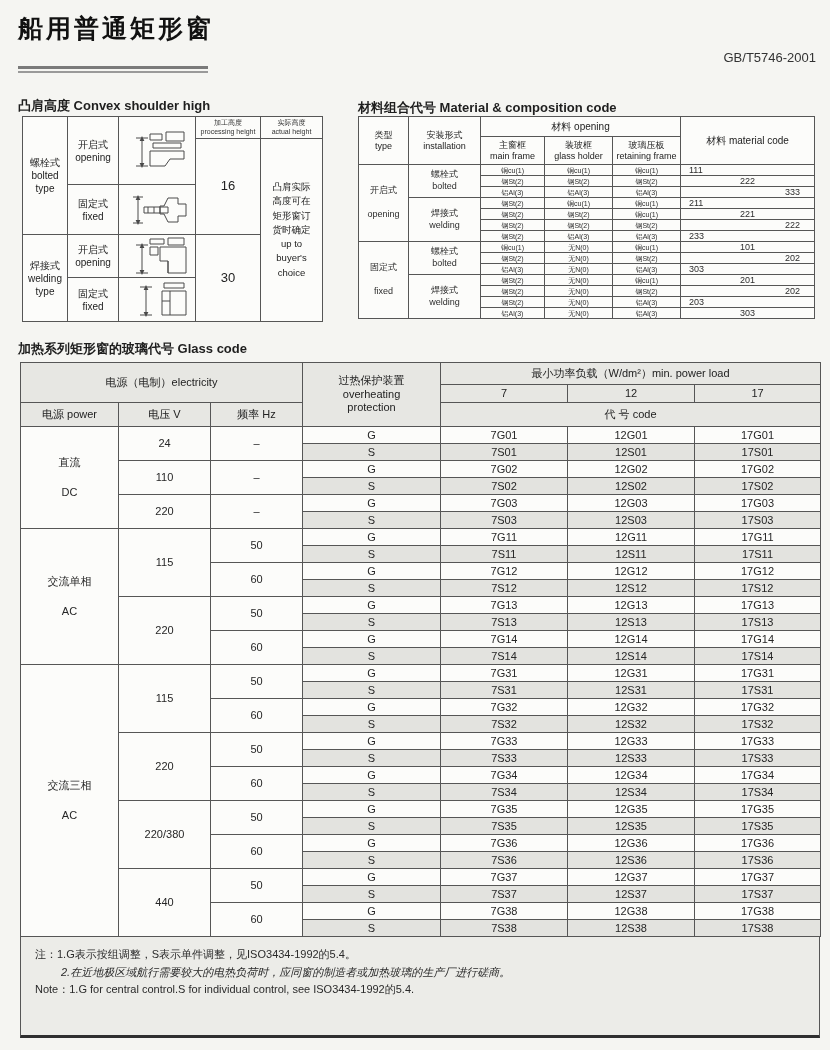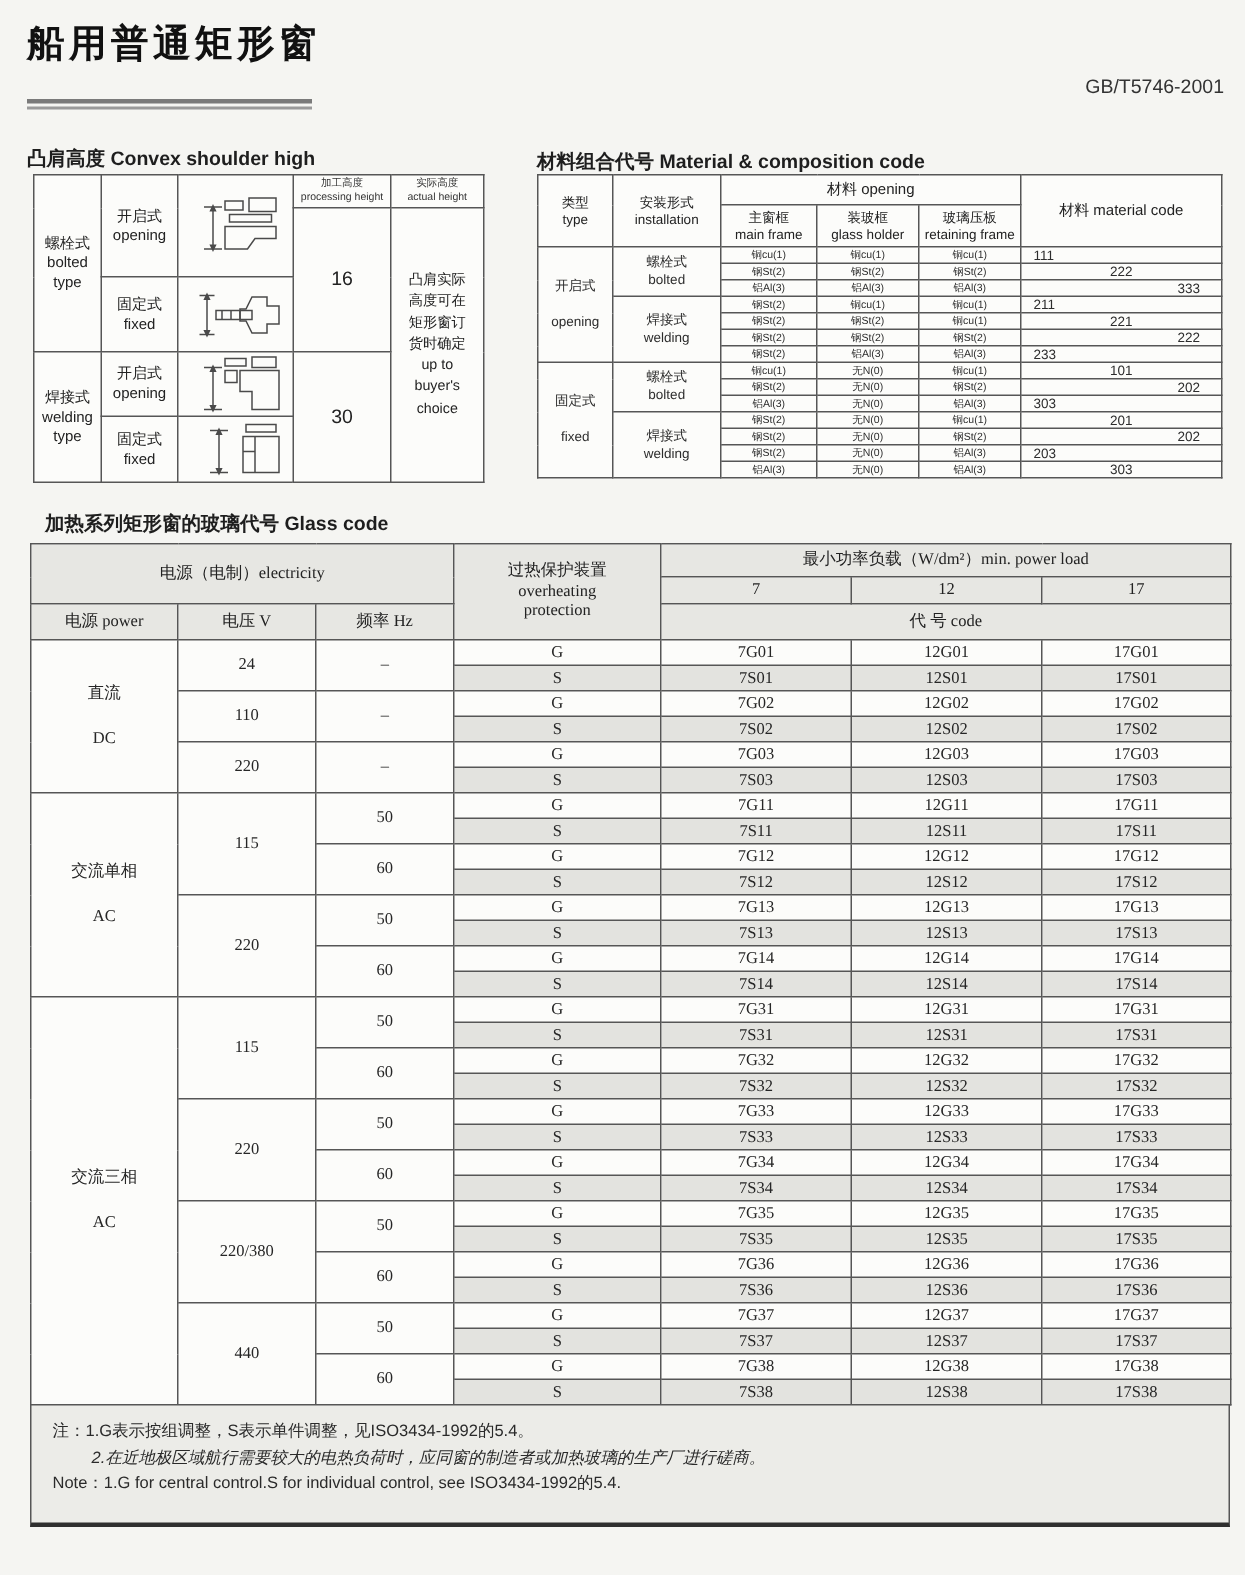--- a/index.html
+++ b/index.html
@@ -15,21 +15,21 @@
   .title-zh { position:absolute; left:18px; top:12px; font-size:25px; font-weight:bold; letter-spacing:3px; color:#111; }
   .title-en { position:absolute; left:18px; top:42px; font-size:18px; font-weight:bold; color:#1a1a1a; }
   .title-rule { position:absolute; left:18px; top:66px; width:190px; height:7px;
     border-top:3px solid #7a7a7a; border-bottom:2px solid #9a9a9a; }
   .std-code { position:absolute; right:14px; top:50px; font-size:13px; color:#333; }
 
   
   .sec-title { position:absolute; font-size:13px; font-weight:bold; color:#1e1e1e; }
   #sec1-title { left:18px; top:97px; }
   #sec2-title { left:358px; top:99px; }
-  #sec3-title { left:18px; top:340px;margin-left:12px; }
+  #sec3-title { left:18px; top:340px; }
 
   
   table { border-collapse:collapse; table-layout:fixed; background:#fcfcfa; }
   td { border:1px solid #565656; text-align:center; vertical-align:middle; padding:0; overflow:hidden; }
 
   
   #convex-table { position:absolute; left:22px; top:116px; width:300px; height:204px; }
   #convex-table td { font-size:10px; line-height:1.3; color:#222; }
   #convex-table .hdr { font-size:7px; line-height:1.2; color:#333; }
   #convex-table .big { font-size:13px; }
@@ -40,29 +40,29 @@
   #material-table { position:absolute; left:358px; top:116px; width:456px; height:202px; }
   #material-table td { font-size:9px; line-height:1.2; color:#222; }
   #material-table .mh  { font-size:10px; }
   #material-table tbody td { font-size:7px; height:11px; line-height:9px; color:#2d2d2d; }
   #material-table tbody td.grp { font-size:9px; line-height:1.3; }
   #material-table td.pos-left   { text-align:left;  padding-left:8px;  font-size:9px; }
   #material-table td.pos-center { text-align:center; font-size:9px; }
   #material-table td.pos-right  { text-align:right; padding-right:14px; font-size:9px; }
 
   
-  #glass-table { position:absolute; left:20px; top:362px; width:800px; height:574px;font-family:Liberation Serif, serif; }
+  #glass-table { position:absolute; left:20px; top:362px; width:800px; height:574px; }
   #glass-table thead td { background:#e7e7e3; font-size:11px; line-height:1.25; color:#222; }
   #glass-table tbody td { font-size:11px; height:17px; line-height:15px; color:#262626; }
   #glass-table tbody tr.s-row td { background:#e3e3df; }
   #glass-table tbody tr.g-row td { background:#fcfcfa; }
   #glass-table tbody td.grp { background:#fcfcfa; }
 
   
-  #notes-box { position:absolute; left:20px; top:936px; width:800px; height:82px;
+  #notes-box { position:absolute; left:20px; top:936px; width:800px; height:102px;
     background:#ececе8; background:#ecece8; border:1px solid #565656; border-bottom:3px solid #2f2f2f;
     padding:9px 14px 0 14px; font-size:11px; line-height:1.6; color:#2a2a2a; }
   #notes-box .ind1 { padding-left:26px;font-style:italic; }
   #notes-box .ind2 { padding-left:34px; }
 </style>
 </head>
 <body>
 
 <div class="page">
 

